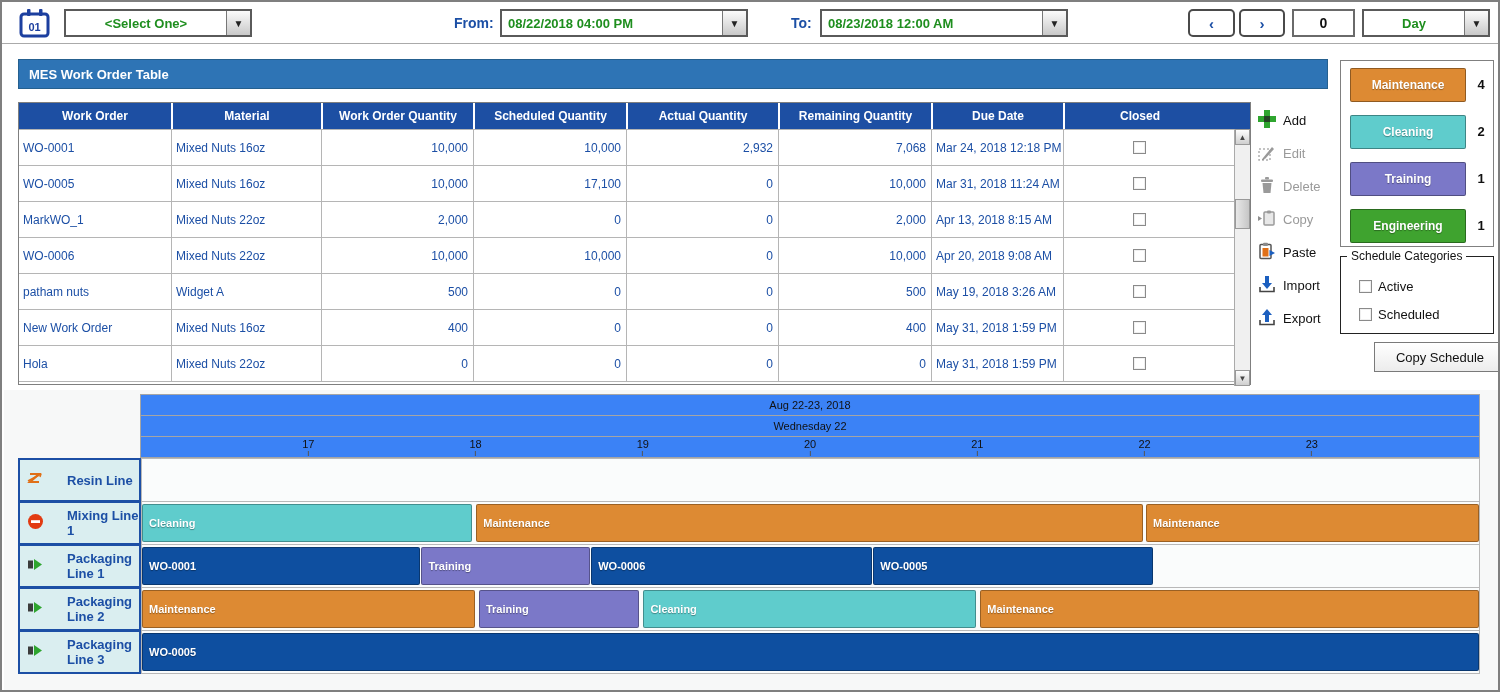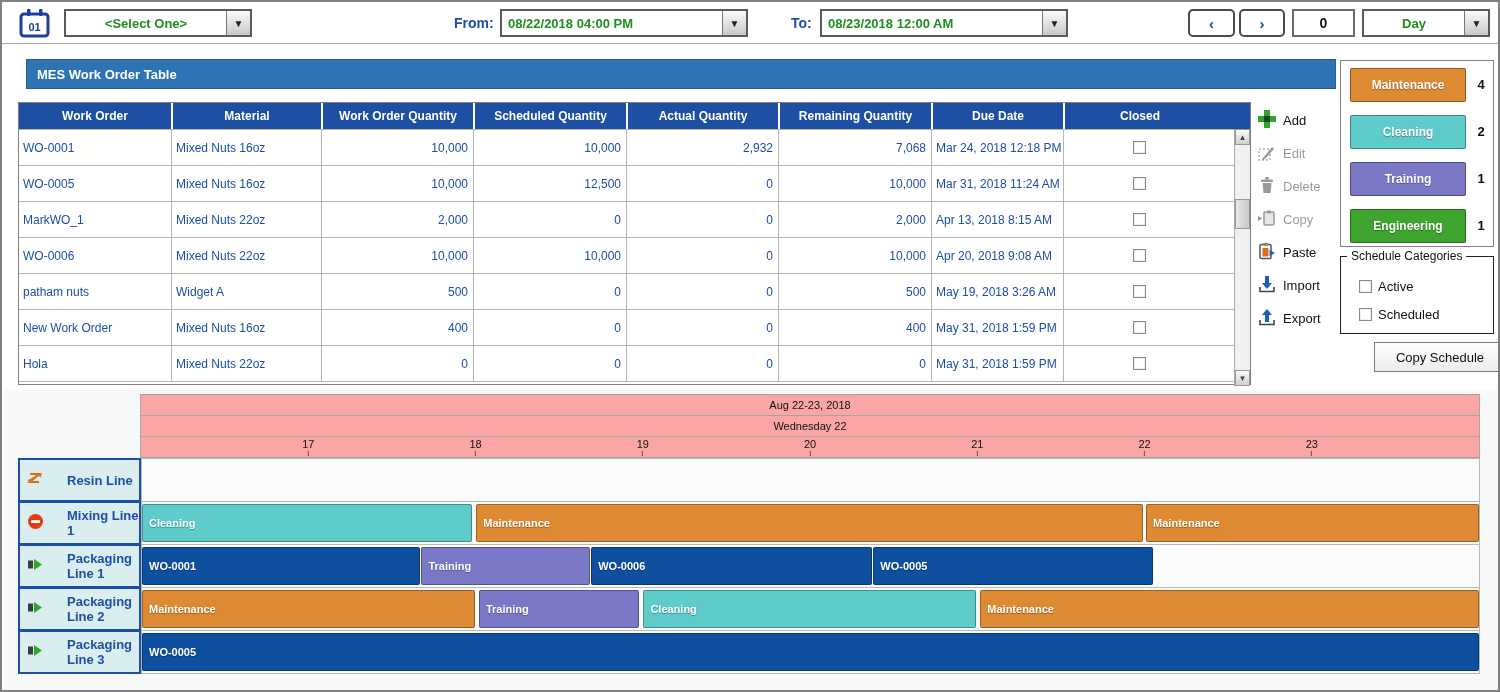--- a/index.html
+++ b/index.html
@@ -14,21 +14,21 @@
   .cal-icon { position:absolute; left:16px; top:5px; width:34px; height:32px; }
   .combo { position:absolute; height:28px; background:#fff; border:2px solid #5a5a5a; display:flex; align-items:center; }
   .combo .val { flex:1; font-size:13px; font-weight:bold; color:#1e8e1e; padding:0 6px; white-space:nowrap; overflow:hidden; }
   .combo .val.centered { text-align:center; }
   .combo-arrow { width:24px; height:100%; border-left:1px solid #777; background:linear-gradient(#fbfbfb,#c9c9c9); display:flex; align-items:center; justify-content:center; cursor:pointer; }
   .combo-arrow::after { content:"▼"; font-size:10px; color:#222; }
   .tb-label { position:absolute; top:13px; font-size:14px; font-weight:bold; color:#1c4fa5; }
   .nav-btn { position:absolute; top:7px; height:28px; background:#fff; border:2px solid #4a4a4a; border-radius:5px; color:#1c4fa5; font-weight:bold; font-size:15px; display:flex; align-items:center; justify-content:center; cursor:pointer; }
   .num-box { position:absolute; top:7px; height:28px; background:#fff; border:2px solid #6a6a6a; font-size:14px; font-weight:bold; color:#111; display:flex; align-items:center; justify-content:center; }
   
-  .panel-title { position:absolute; left:24px; top:57px; width:1310px; height:30px; background:#2e74b5; color:#fff; font-size:13px; font-weight:bold; display:flex; align-items:center; padding-left:10px; border:1px solid #25608f; }
+  .panel-title { position:absolute; left:16px; top:57px; width:1310px; height:30px; background:#2e74b5; color:#fff; font-size:13px; font-weight:bold; display:flex; align-items:center; padding-left:10px; border:1px solid #25608f; }
   
   .wo-table { position:absolute; left:16px; top:100px; width:1233px; height:283px; border:1px solid #7f7f7f; background:#fff; }
   .t-hrow { display:flex; height:26px; background:#1d4fa3; }
   .t-hcell { color:#fff; font-size:12px; font-weight:bold; display:flex; align-items:center; justify-content:center; border-left:2px solid #fff; }
   .t-hcell:first-child { border-left:none; }
   .t-row { display:flex; height:36px; background:#fff; border-top:1px solid #b5b5b5; cursor:default; }
   .t-cell { font-size:12px; color:#1c4fa5; border-left:1px solid #b5b5b5; display:flex; align-items:center; padding:0 4px; overflow:hidden; white-space:nowrap; }
   .t-cell:first-child { border-left:none; }
   .t-cell.num { justify-content:flex-end; padding-right:5px; }
   .t-cell.ctr { justify-content:center; }
@@ -51,21 +51,21 @@
   .legend { position:absolute; left:1338px; top:58px; width:154px; height:187px; border:1px solid #808080; background:#fff; }
   .leg-item { position:absolute; left:9px; width:116px; height:34px; border-radius:2px; display:flex; align-items:center; justify-content:center; color:#fff; font-size:12px; font-weight:bold; text-shadow:0 1px 1px rgba(0,0,0,0.35); border:1px solid rgba(0,0,0,0.35); cursor:pointer; }
   .leg-count { position:absolute; width:20px; text-align:center; left:130px; font-size:13px; font-weight:bold; color:#111; }
   
   .sched-cat { position:absolute; left:1338px; top:254px; width:154px; height:78px; border:1px solid #222; background:#fff; }
   .sched-cat .cap { position:absolute; left:6px; top:-8px; background:#fff; padding:0 4px; font-size:12px; color:#111; }
   .chk-row { position:absolute; left:18px; display:flex; align-items:center; gap:6px; font-size:13px; color:#111; cursor:pointer; }
   .copy-btn { position:absolute; left:1372px; top:340px; width:132px; height:30px; border:1px solid #7a7a7a; border-radius:0; background:linear-gradient(#ffffff,#ececec); font-size:13px; color:#111; display:flex; align-items:center; justify-content:center; cursor:pointer; }
   
   .gantt-bg { position:absolute; left:2px; top:388px; width:1494px; height:300px; background:#f7f8f8; }
-  .g-head { position:absolute; left:138px; top:392px; width:1340px; border:1px solid #a5a5a5; background:#fca5a5; }
+  .g-head { position:absolute; left:138px; top:392px; width:1340px; border:1px solid #a5a5a5; background:#3b82f6; }
   .g-hrow { position:relative; height:21px; border-bottom:1px solid #a5a5a5; font-size:11px; color:#111; display:flex; align-items:center; justify-content:center; }
   .g-hrow:last-child { border-bottom:none; }
   .g-hours { position:relative; height:20px; }
   .g-hour { position:absolute; top:1px; transform:translateX(-50%); font-size:11px; color:#111; text-align:center; }
   .g-hour .tick { width:1px; height:5px; background:#555; margin:1px auto 0; }
   .g-rowlabel { position:absolute; left:16px; width:123px; height:44px; background:#daeef0; border:2px solid #1c4fa5; display:flex; align-items:center; gap:23px; padding-left:7px; font-size:13px; font-weight:bold; color:#1c4fa5; cursor:pointer; }
   .g-track { position:absolute; left:139px; width:1339px; height:44px; background:#fafcfc; border:1px solid #b8b8b8; }
   .g-bar { position:absolute; top:2px; bottom:2px; border-radius:2px; border:1px solid rgba(0,0,0,0.3); color:#fff; font-size:11px; font-weight:bold; text-shadow:0 1px 1px rgba(0,0,0,0.35); display:flex; align-items:center; padding-left:6px; overflow:hidden; white-space:nowrap; cursor:pointer; }
 </style>
 </head>
@@ -138,21 +138,21 @@
           <div class="t-cell col5 num">7,068</div>
           <div class="t-cell col6">Mar 24, 2018 12:18 PM</div>
           <div class="t-cell col7 ctr">
             <span class="cb"></span>
           </div>
         </div>
         <div class="t-row">
           <div class="t-cell col0">WO-0005</div>
           <div class="t-cell col1">Mixed Nuts 16oz</div>
           <div class="t-cell col2 num">10,000</div>
-          <div class="t-cell col3 num">12,500</div>
+          <div class="t-cell col3 num">17,100</div>
           <div class="t-cell col4 num">0</div>
           <div class="t-cell col5 num">10,000</div>
           <div class="t-cell col6">Mar 31, 2018 11:24 AM</div>
           <div class="t-cell col7 ctr">
             <span class="cb"></span>
           </div>
         </div>
         <div class="t-row">
           <div class="t-cell col0">MarkWO_1</div>
           <div class="t-cell col1">Mixed Nuts 22oz</div>

